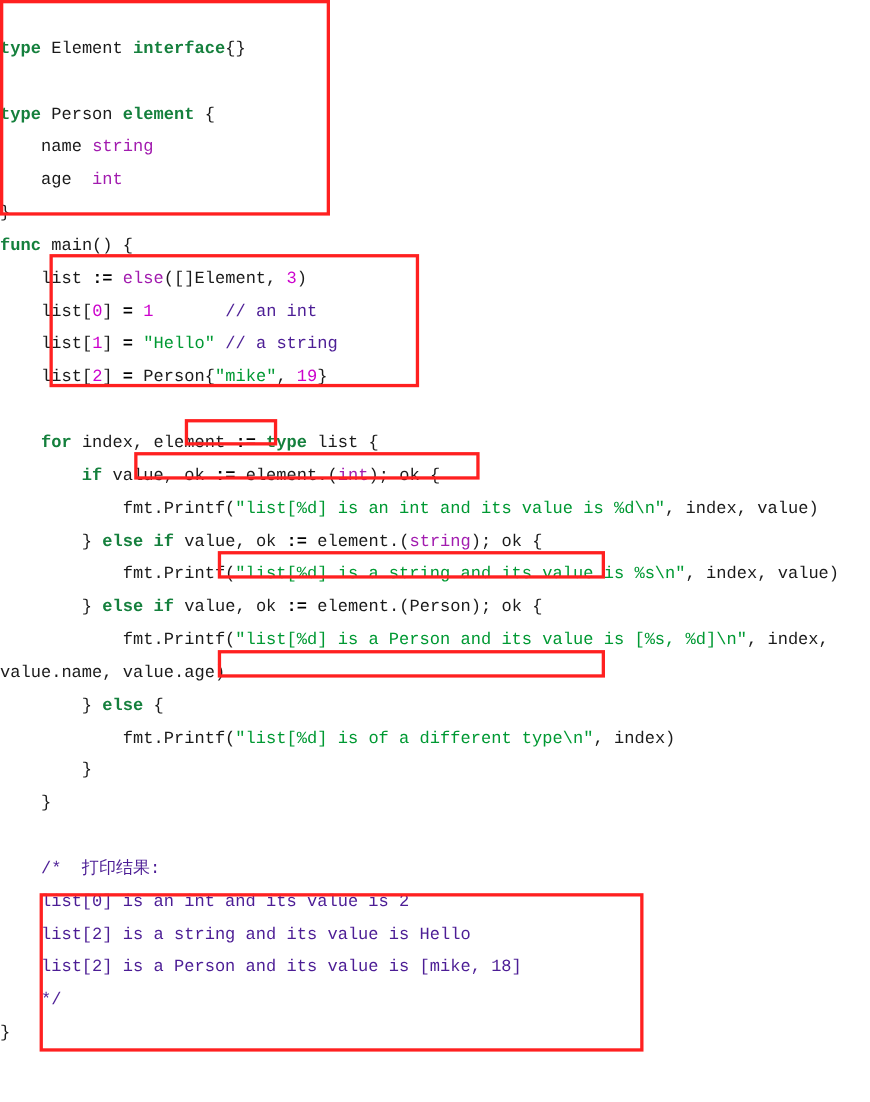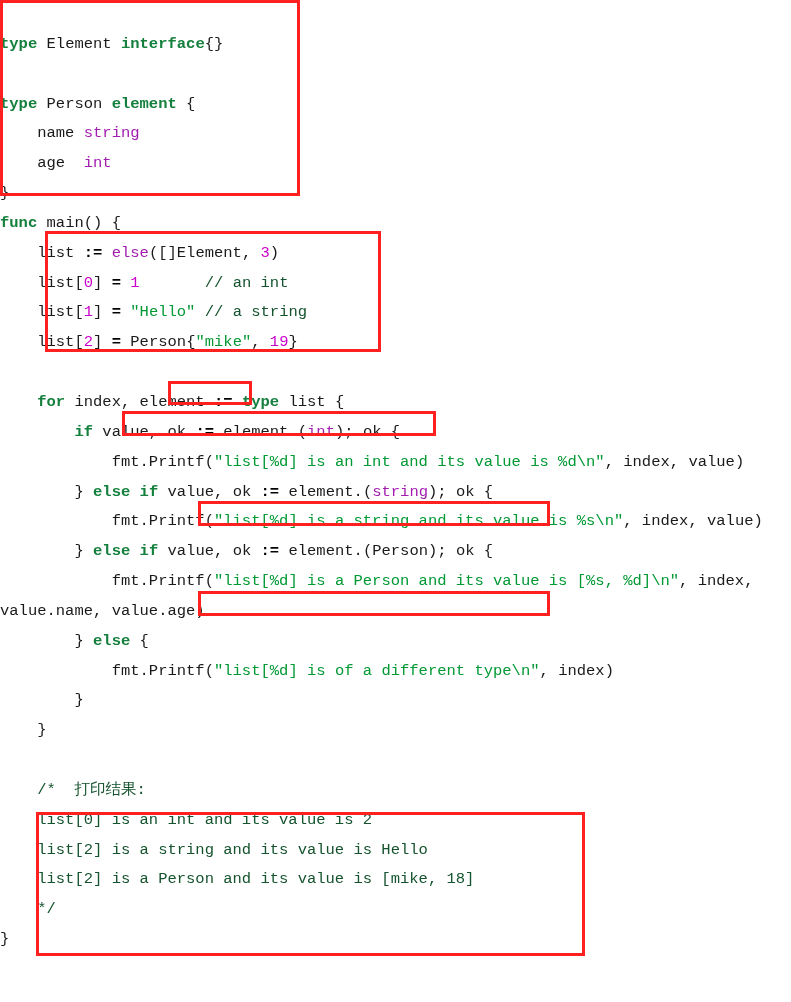--- a/index.html
+++ b/index.html
@@ -26,21 +26,21 @@
     word-break: break-word;
     color: #1a1a1a;
     letter-spacing: 0px;
   }
 
   
   .kw   { color: #15803d; font-weight: bold; }   
   .typ  { color: #a21caf; }                      
   .num  { color: #cc00cc; }                      
   .str  { color: #009933; }                      
-  .cmt  { color: #14532d; }                      
+  .cmt  { color: #4c1d95; }                      
   .plain{ color: #1a1a1a; }
   .op   { color: #000000; font-weight: bold; }   
 
   
   .box {
     position: absolute;
     border: 3px solid #ff2020;
     box-sizing: border-box;
     pointer-events: none;
   }

